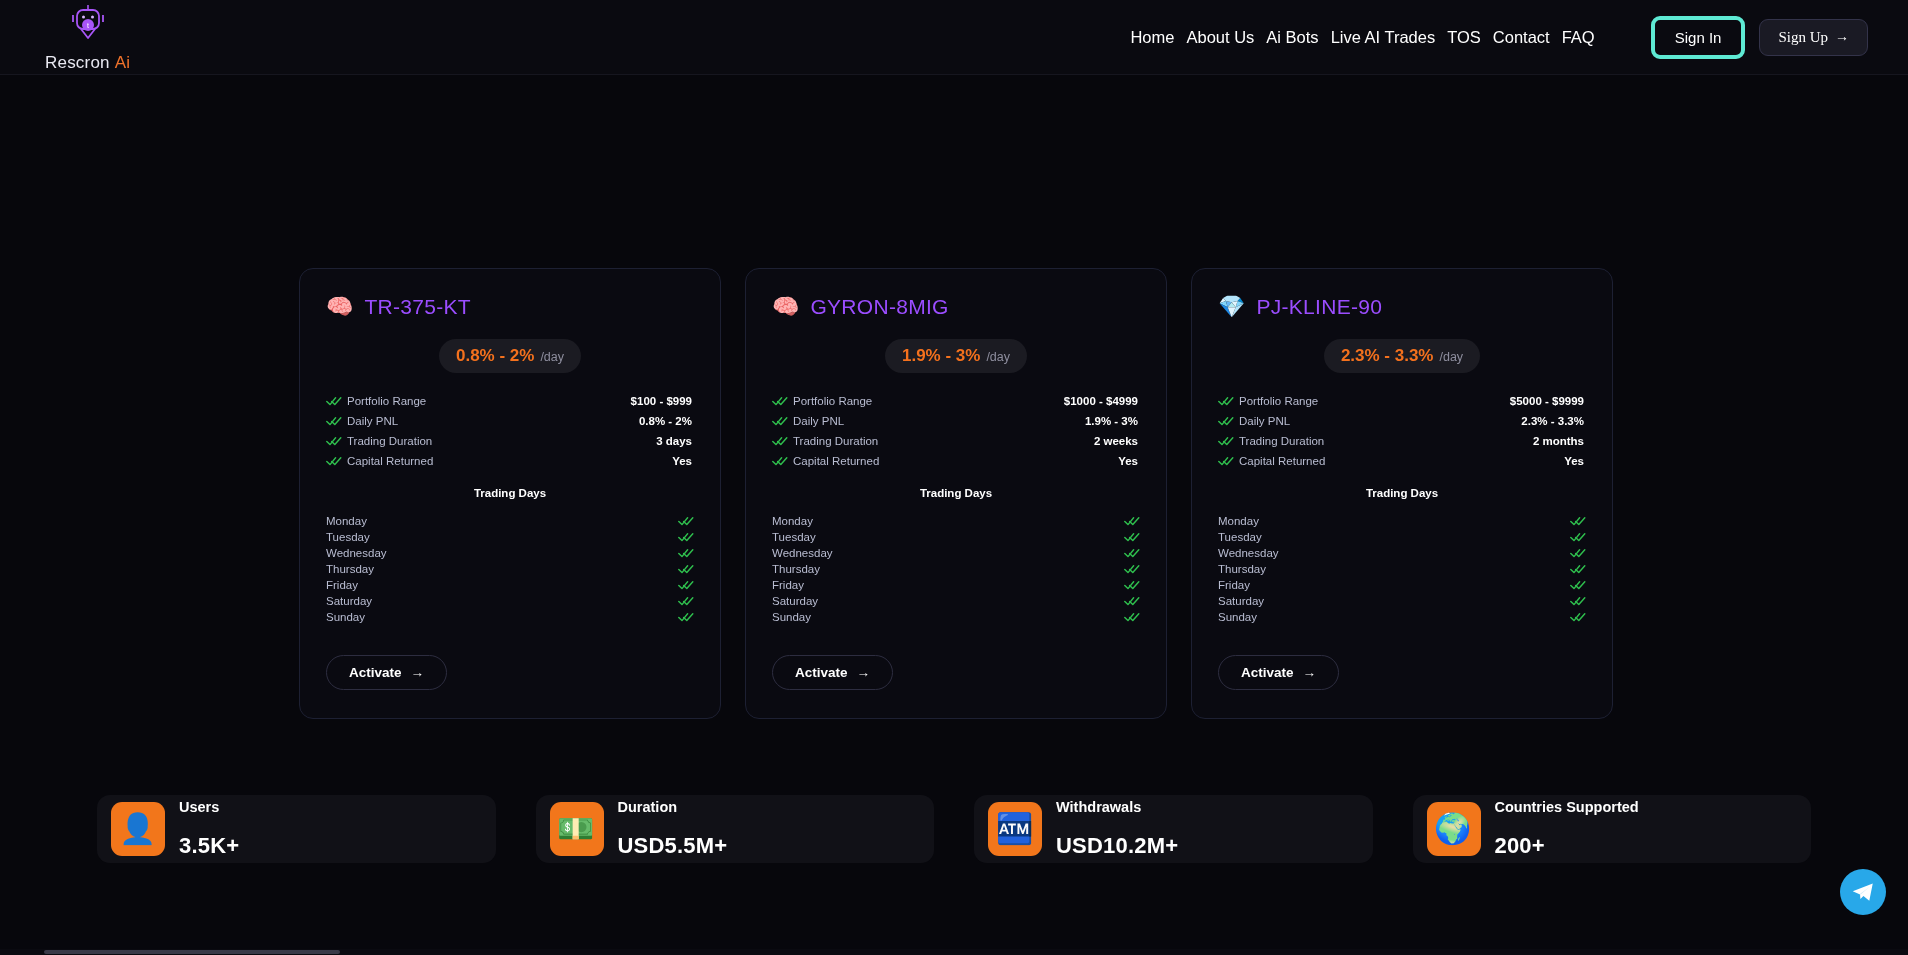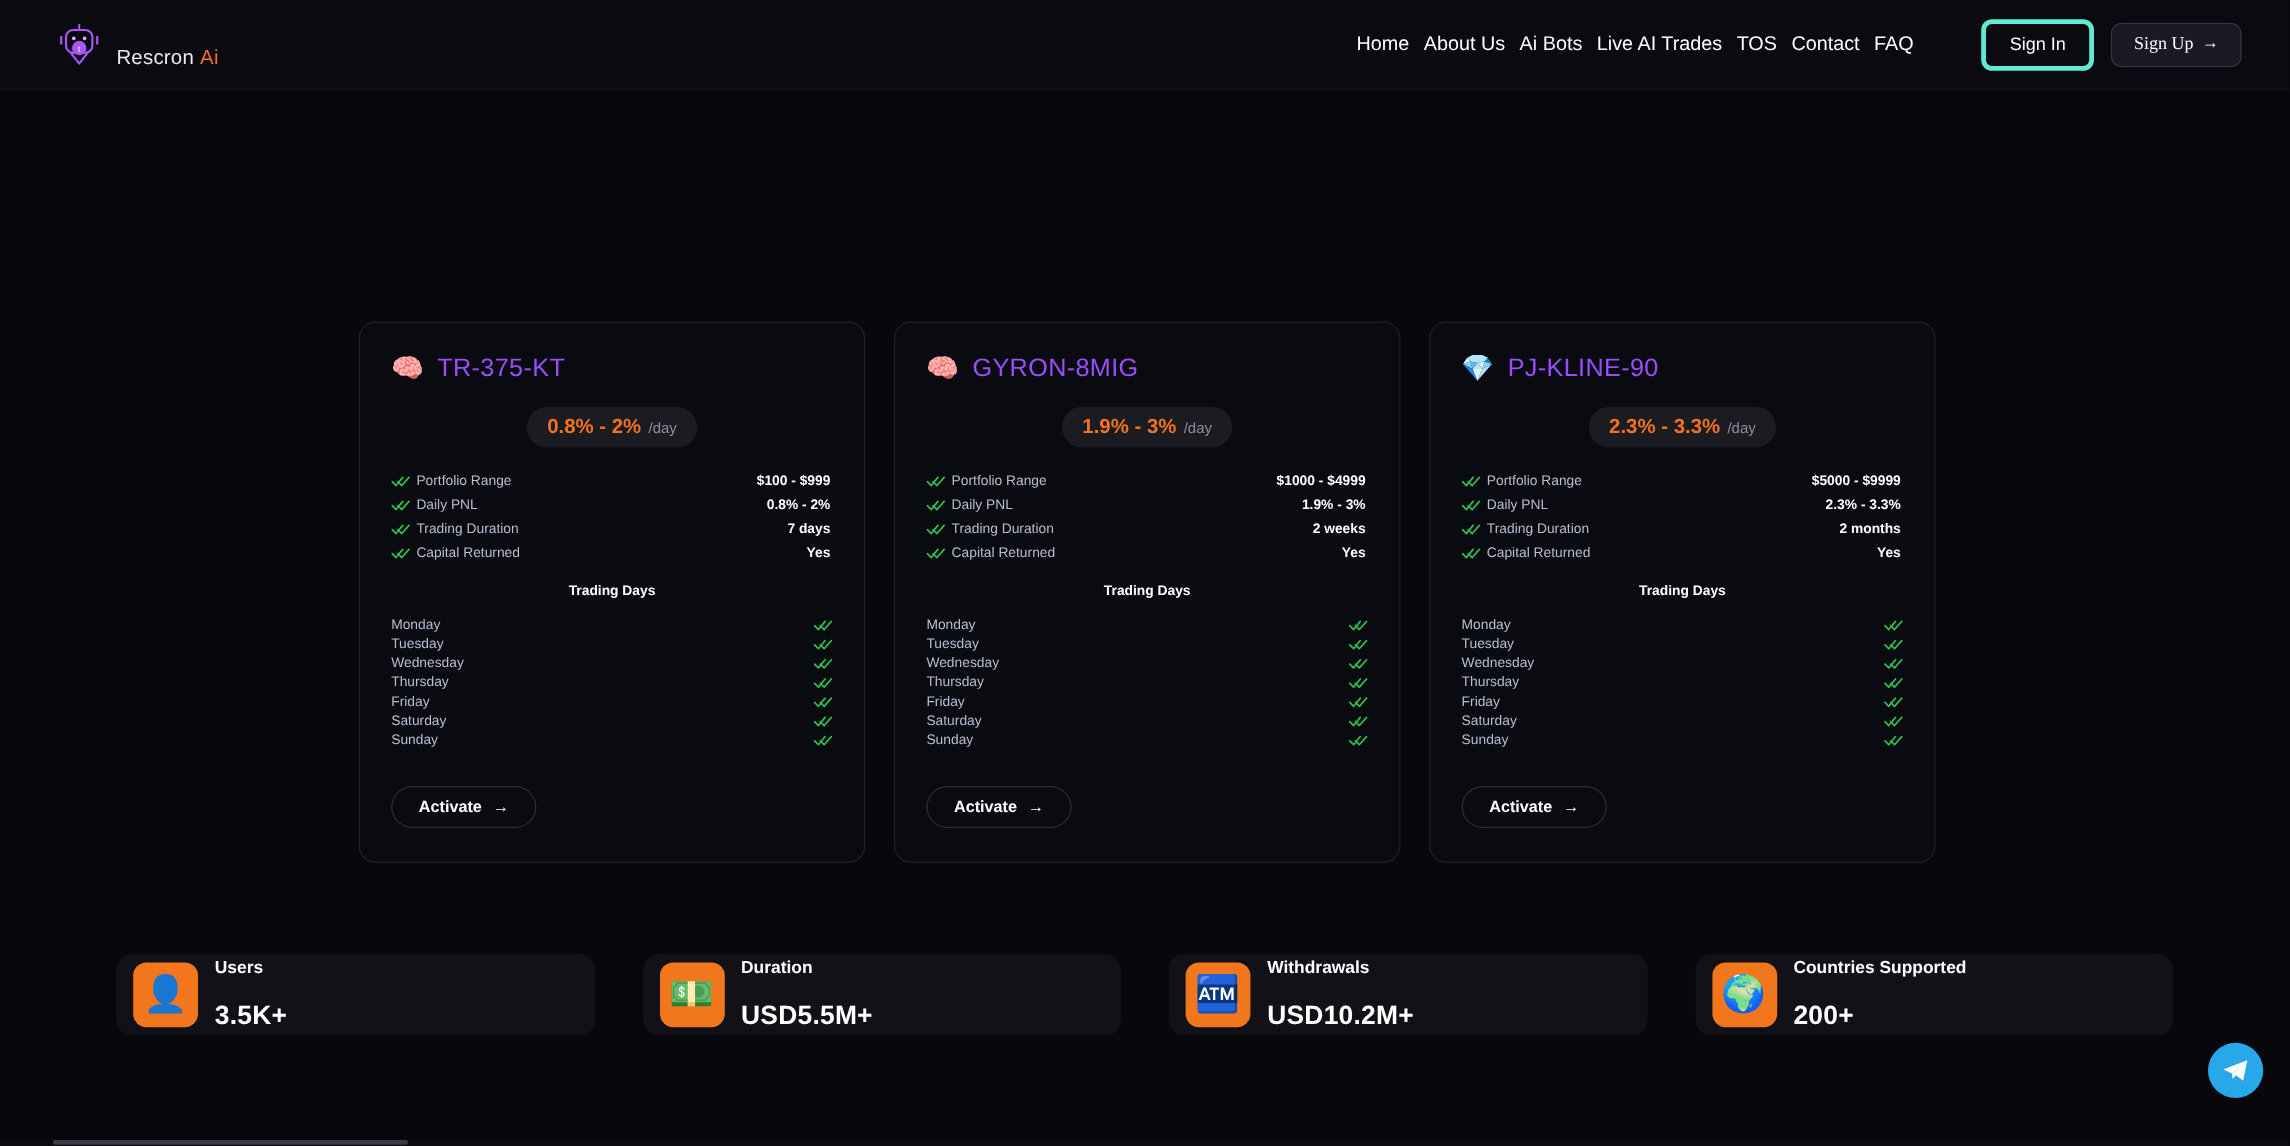--- a/index.html
+++ b/index.html
@@ -15,21 +15,21 @@
   .navbar {
     height: 75px;
     width: 100%;
     background: #0a0a10;
     border-bottom: 1px solid #16161f;
     display: flex;
     align-items: center;
     padding: 0 40px 0 45px;
     position: relative;
   }
-  .brand { display: flex; align-items: flex-end; gap: 10px; }
+  .brand { display: flex; align-items: center; gap: 10px; flex-direction: column; }
   .brand-mark { width: 42px; height: 42px; display: block; }
   .brand-text {
     font-size: 17px; font-weight: 500; color: #e9e9f2; letter-spacing: .2px;
     display: flex; gap: 5px;
   }
   .brand-ai { color: #f0722b; }
 
   .nav-links {
     margin-left: auto;
     display: flex;
@@ -272,21 +272,21 @@
           </svg>
           <span class="stat-label">Daily PNL</span>
           <span class="stat-value">0.8% - 2%</span>
         </div>
         <div class="stat-row">
           <svg class="check" viewBox="0 0 20 14">
             <path d="M1 7.5 L5 11.5 L12 3" fill="none" stroke="#2fbf4e" stroke-width="1.8" stroke-linecap="round" stroke-linejoin="round"></path>
             <path d="M7 7.5 L11 11.5 L18.5 3" fill="none" stroke="#2fbf4e" stroke-width="1.8" stroke-linecap="round" stroke-linejoin="round"></path>
           </svg>
           <span class="stat-label">Trading Duration</span>
-          <span class="stat-value">7 days</span>
+          <span class="stat-value">3 days</span>
         </div>
         <div class="stat-row">
           <svg class="check" viewBox="0 0 20 14">
             <path d="M1 7.5 L5 11.5 L12 3" fill="none" stroke="#2fbf4e" stroke-width="1.8" stroke-linecap="round" stroke-linejoin="round"></path>
             <path d="M7 7.5 L11 11.5 L18.5 3" fill="none" stroke="#2fbf4e" stroke-width="1.8" stroke-linecap="round" stroke-linejoin="round"></path>
           </svg>
           <span class="stat-label">Capital Returned</span>
           <span class="stat-value">Yes</span>
         </div>
       </div>

